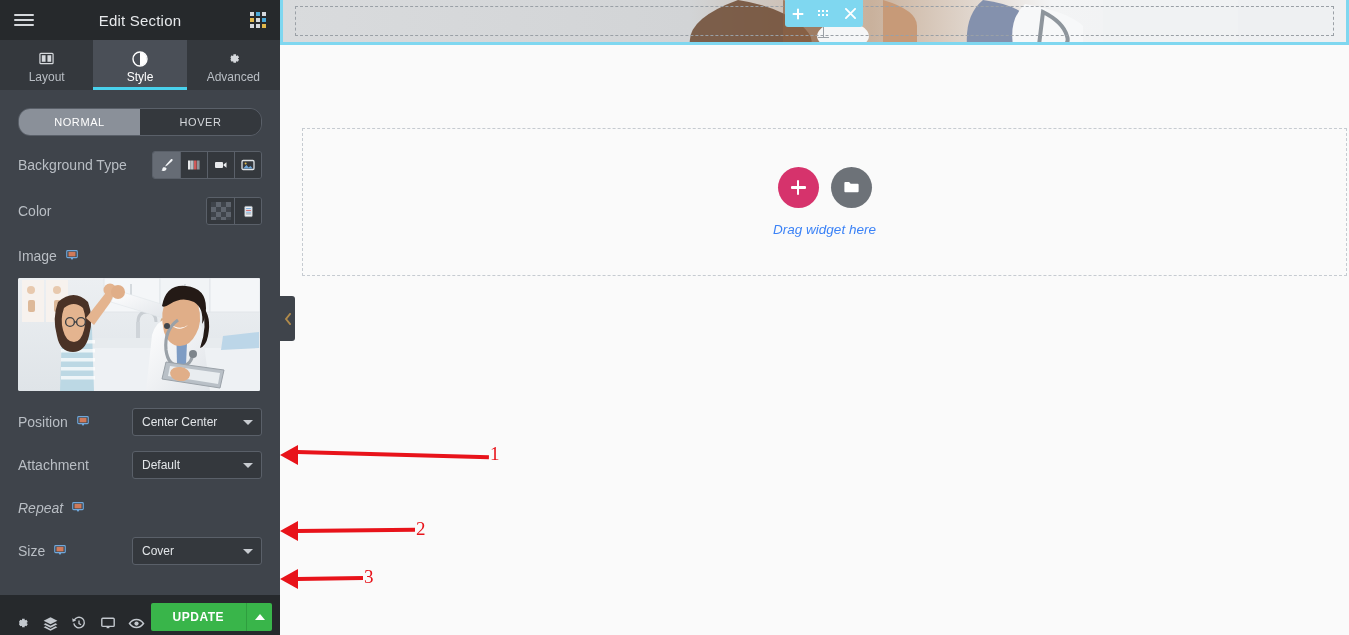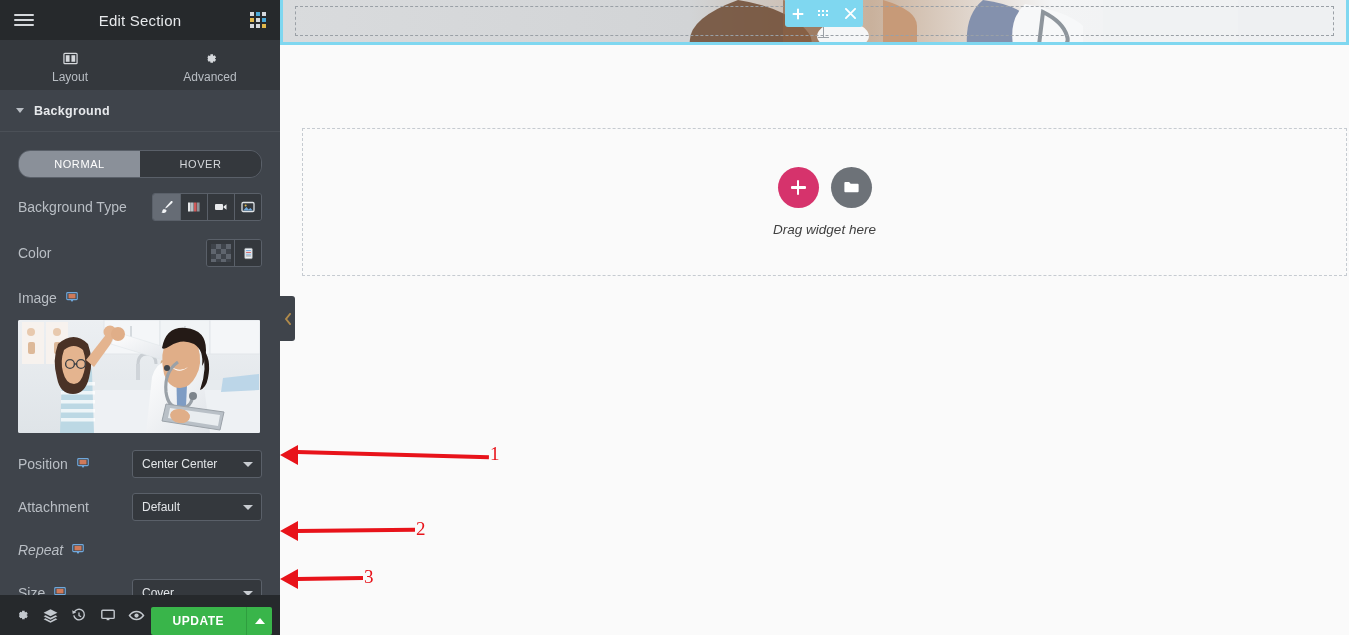--- a/index.html
+++ b/index.html
@@ -119,21 +119,21 @@
   }
   .select .arr {
     position: absolute; right: 8px; top: 50%; margin-top: -2px;
     width:0;height:0;border-left:5px solid transparent;border-right:5px solid transparent;
     border-top:5px solid #c8ccd1;
   }
 
   
   .panel-footer {
     height: 40px; background: #26292c; flex: 0 0 40px;
-    display: flex; align-items: flex-end; gap: 0px; padding: 0 8px;
+    display: flex; align-items: flex-start; gap: 0px; padding: 8px 8px;
   }
   .foot-ico {
     width: 33px; height: 40px; display:flex; align-items:center; justify-content:center;
     cursor:pointer;
   }
   .update-wrap { margin-left: auto; display:flex; height: 28px; }
   .update-btn {
     background: #39b54a; color:#fff; font-size: 12px; font-weight: bold; letter-spacing:.5px;
     padding: 0 22px; display:flex; align-items:center; cursor:pointer;
     border-radius: 2px 0 0 2px;
@@ -182,21 +182,21 @@
     position: absolute; left: 22px; top: 128px; width: 1045px; height: 148px;
     border: 1px dashed #c6cbd1;
     display: flex; flex-direction: column; align-items: center; justify-content: center;
   }
   .dz-circles { display:flex; gap: 12px; }
   .circle { width: 41px; height: 41px; border-radius: 50%; display:flex; align-items:center; justify-content:center; cursor:pointer; }
   .c-add { background: #d6336c; }
   .c-add::before { content:""; position:absolute; width:15px;height:2.5px;background:#fff;border-radius:1px;}
   .c-add::after  { content:""; position:absolute; width:2.5px;height:15px;background:#fff;border-radius:1px;}
   .c-folder { background: #6d7278; }
-  .dz-text { margin-top: 14px; font-style: italic; color: #404040; font-size: 13.5px; }
+  .dz-text { margin-top: 14px; font-style: italic; color: #3b82f6; font-size: 13.5px; }
 
   .collapse-tab {
     position: absolute; left: 0; top: 296px; width: 15px; height: 45px;
     background: #3f444b; border-radius: 0 3px 3px 0;
     display:flex; align-items:center; justify-content:center; cursor:pointer; z-index: 7;
   }
 
   
   .ann { position: absolute; z-index: 20; }
   .ann-line { position:absolute; height: 4px; background: #e8131a; }
@@ -241,35 +241,40 @@
       <div class="tab">
         <div class="tab-ico">
           <svg width="15" height="15" viewBox="0 0 16 16">
               <rect x="1" y="2.5" width="14" height="11" rx="1" fill="none" stroke="#d5d8dc" stroke-width="1.3"></rect>
               <rect x="3" y="4.5" width="4" height="7" fill="#d5d8dc"></rect>
               <rect x="9" y="4.5" width="4" height="7" fill="#d5d8dc"></rect>
             </svg>
         </div>
         <span>Layout</span>
       </div>
+      <div class="tab active">
+        <div class="tab-ico">
+          <svg width="16" height="16" viewBox="0 0 16 16">
+              <circle cx="8" cy="8" r="7" fill="none" stroke="#fff" stroke-width="1.4"></circle>
+              <path d="M8 1.3 A6.7 6.7 0 0 1 8 14.7 Z" fill="#fff"></path>
+            </svg>
+        </div>
+        <span>Style</span>
+      </div>
       <div class="tab">
         <div class="tab-ico">
           <svg width="15" height="15" viewBox="0 0 16 16">
               <path fill="#d5d8dc" d="M8 5.2a2.8 2.8 0 1 0 0 5.6 2.8 2.8 0 0 0 0-5.6zm0 4.2a1.4 1.4 0 1 1 0-2.8 1.4 1.4 0 0 1 0 2.8z"></path>
               <path fill="#d5d8dc" d="M14 9.1l-1.2-.7a4.9 4.9 0 0 0 0-.8l1.2-.7-1.4-2.4-1.2.7a5 5 0 0 0-.7-.4V3.4H7.9v1.4a5 5 0 0 0-.7.4L6 4.5 4.6 6.9l1.2.7a4.9 4.9 0 0 0 0 .8l-1.2.7L6 11.5l1.2-.7c.22.16.46.3.7.4v1.4h2.8v-1.4c.24-.1.48-.24.7-.4l1.2.7L14 9.1z"></path>
             </svg>
         </div>
         <span>Advanced</span>
       </div>
     </div>
 
-    <div class="section-head">
-      <div class="caret"></div>
-      <div class="s-title">Background</div>
-    </div>
 
     <div class="panel-body">
 
       <div class="switcher">
         <div class="on">NORMAL</div>
         <div>HOVER</div>
       </div>
 
       <div class="row">
         <div class="row-label">Background Type</div>

